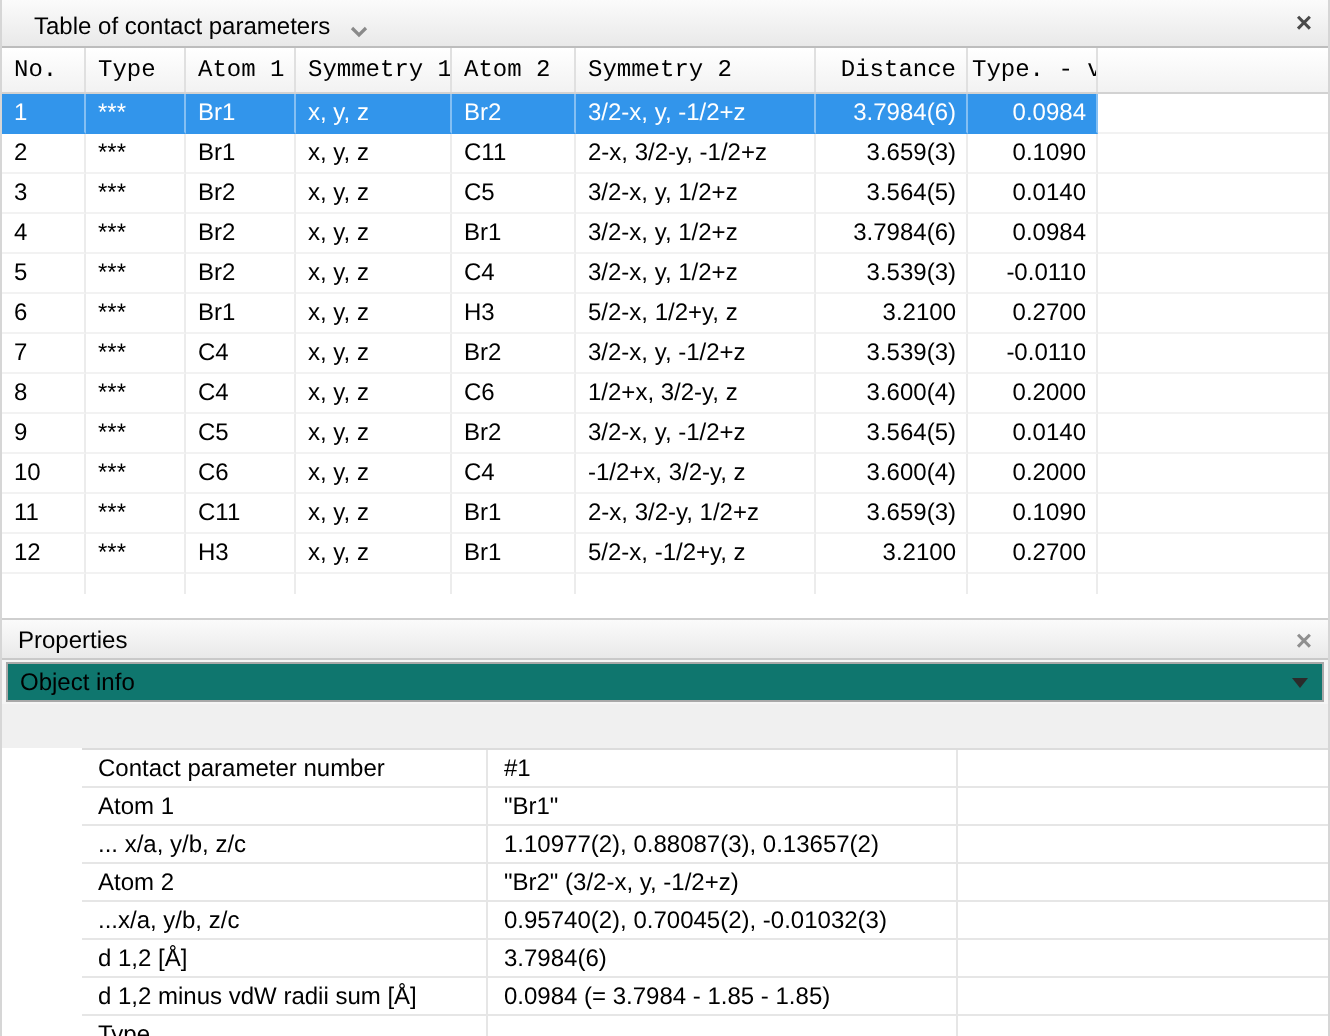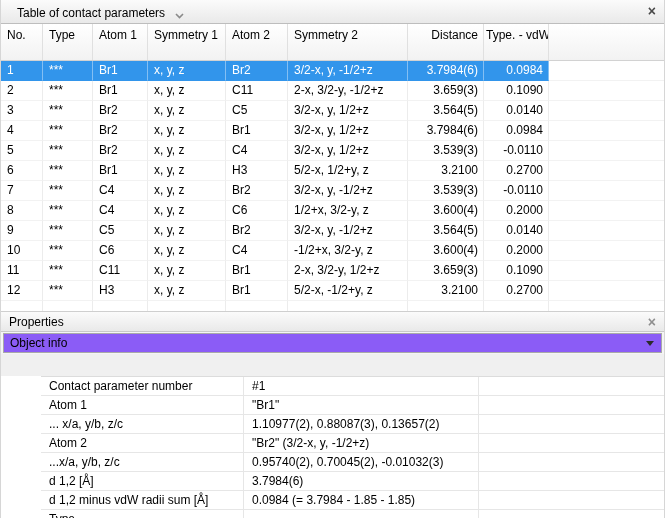--- a/index.html
+++ b/index.html
@@ -22,23 +22,24 @@
   .closebtn {
     position: absolute; right: 8px; top: 0; height: 100%;
     display: flex; align-items: center;
     font-size: 14px; font-weight: bold; color: #4a4a4a; cursor: default;
   }
   .closebtn.light { color: #8f8f8f; }
 
   
   .crow { display: grid; grid-template-columns: 42px 50px 55px 78px 62px 120px 76px 65px 1fr; }
   .grid-header {
-    height: 37px; line-height: 22px;
+    height: 23px; line-height: 22px;
     background: linear-gradient(#ffffff, #f2f2f2);
     border-bottom: 1px solid #d2d2d2;
+    font-family: Liberation Mono, monospace;
   }
   .hcell { padding-left: 6px; border-right: 1px solid #e0e0e0; overflow: hidden; white-space: nowrap; }
   .hcell.ar { text-align: right; padding-right: 5px; padding-left: 2px; }
   .hcell.filler { border-right: none; }
   .rows { height: 250px; overflow: hidden; background: #fff; }
   .row { height: 20px; line-height: 19px; }
   .cell {
     padding-left: 6px; border-right: 1px solid #ececec; border-bottom: 1px solid #f2f2f2;
     overflow: hidden; white-space: nowrap;
   }
@@ -50,24 +51,25 @@
   }
   .fillrow { height: 10px; }
   .fillrow .cell { border-bottom: none; height: 10px; }
 
   
   .props-titlebar {
     height: 21px; line-height: 20px; position: relative;
     background: linear-gradient(#fbfbfb, #e9e9e9);
     border-bottom: 1px solid #c9c9c9; border-top: 1px solid #cfcfcf;
     padding-left: 8px;
+    margin-top: 12px;
   }
   .combo-wrap { height: 22px; padding: 1px 2px; background: #f5f5f5; }
   .combo {
-    height: 20px; line-height: 18px; background: #8b5cf6;
+    height: 20px; line-height: 18px; background: #0f766e;
     border: 1px solid #a9a9a9; position: relative; padding-left: 6px;
     cursor: default;
   }
   .combo-arrow {
     position: absolute; right: 7px; top: 7px; width: 0; height: 0;
     border-left: 4px solid transparent; border-right: 4px solid transparent;
     border-top: 5px solid #2b2b2b;
   }
   .gap { height: 22px; background: #f0f0f0; }
   .props-grid { height: 156px; overflow: hidden; background: #fff; border-top: 1px solid #dcdcdc; margin-left: 40px; }

